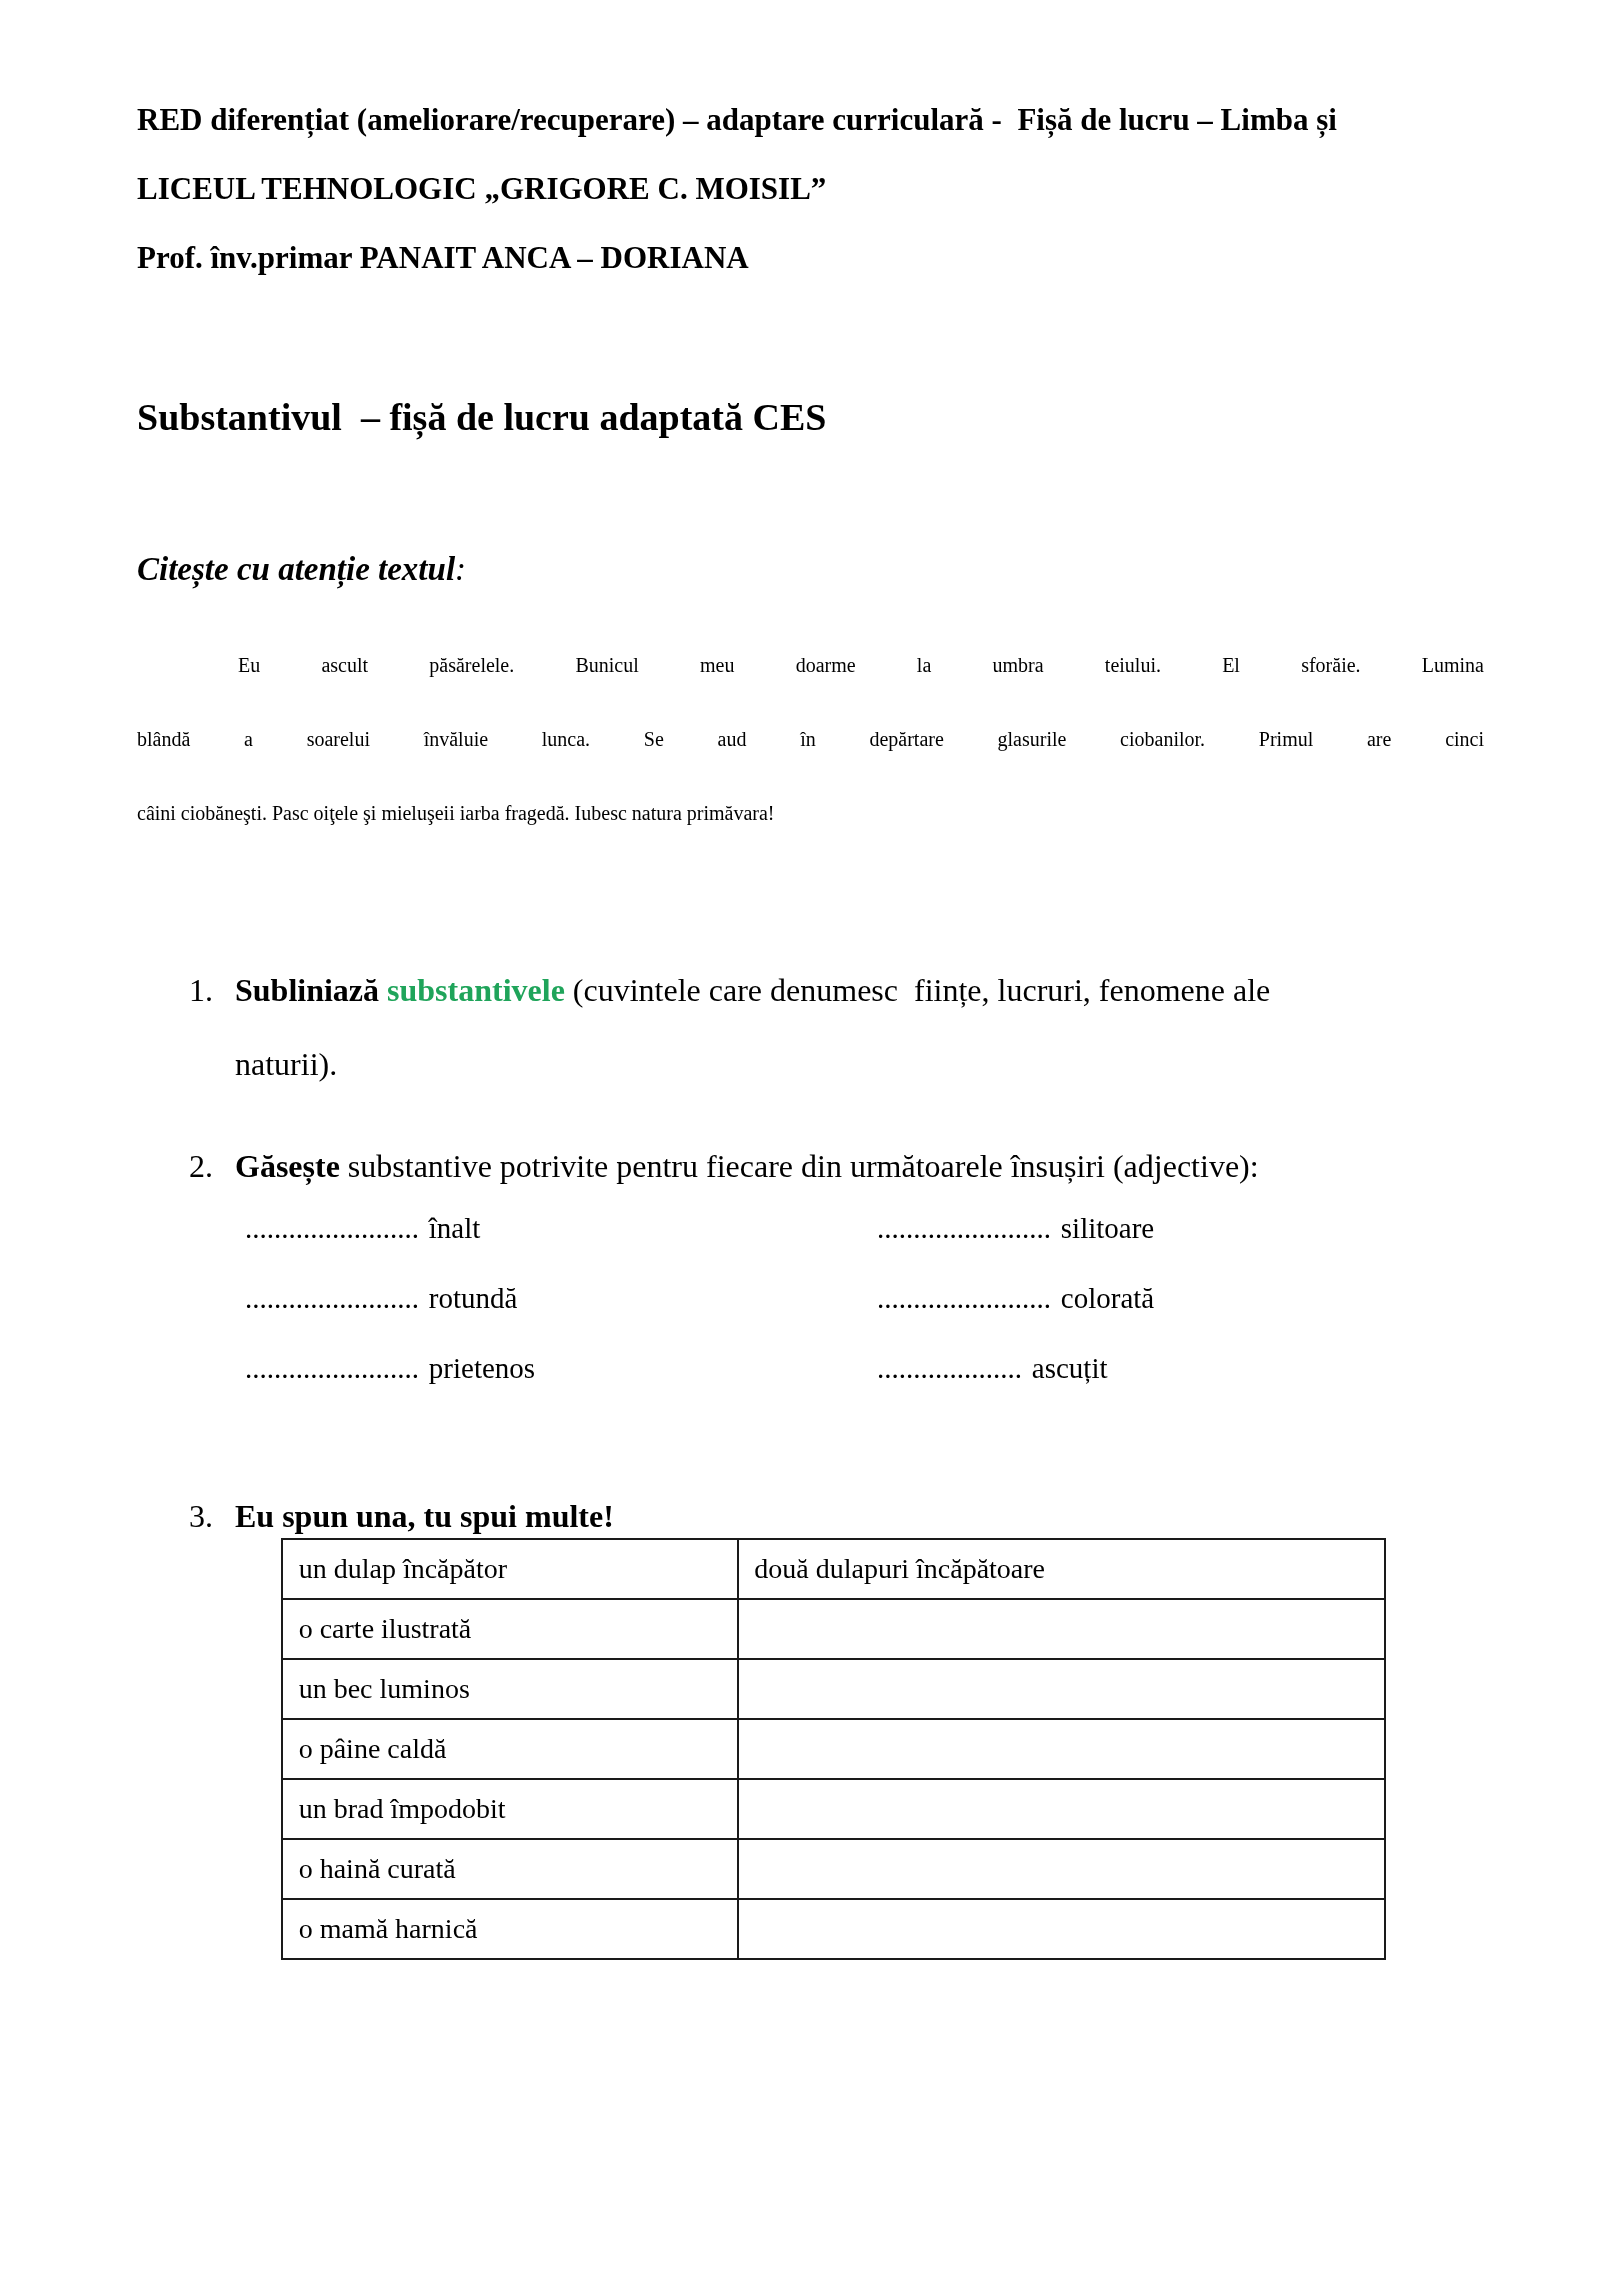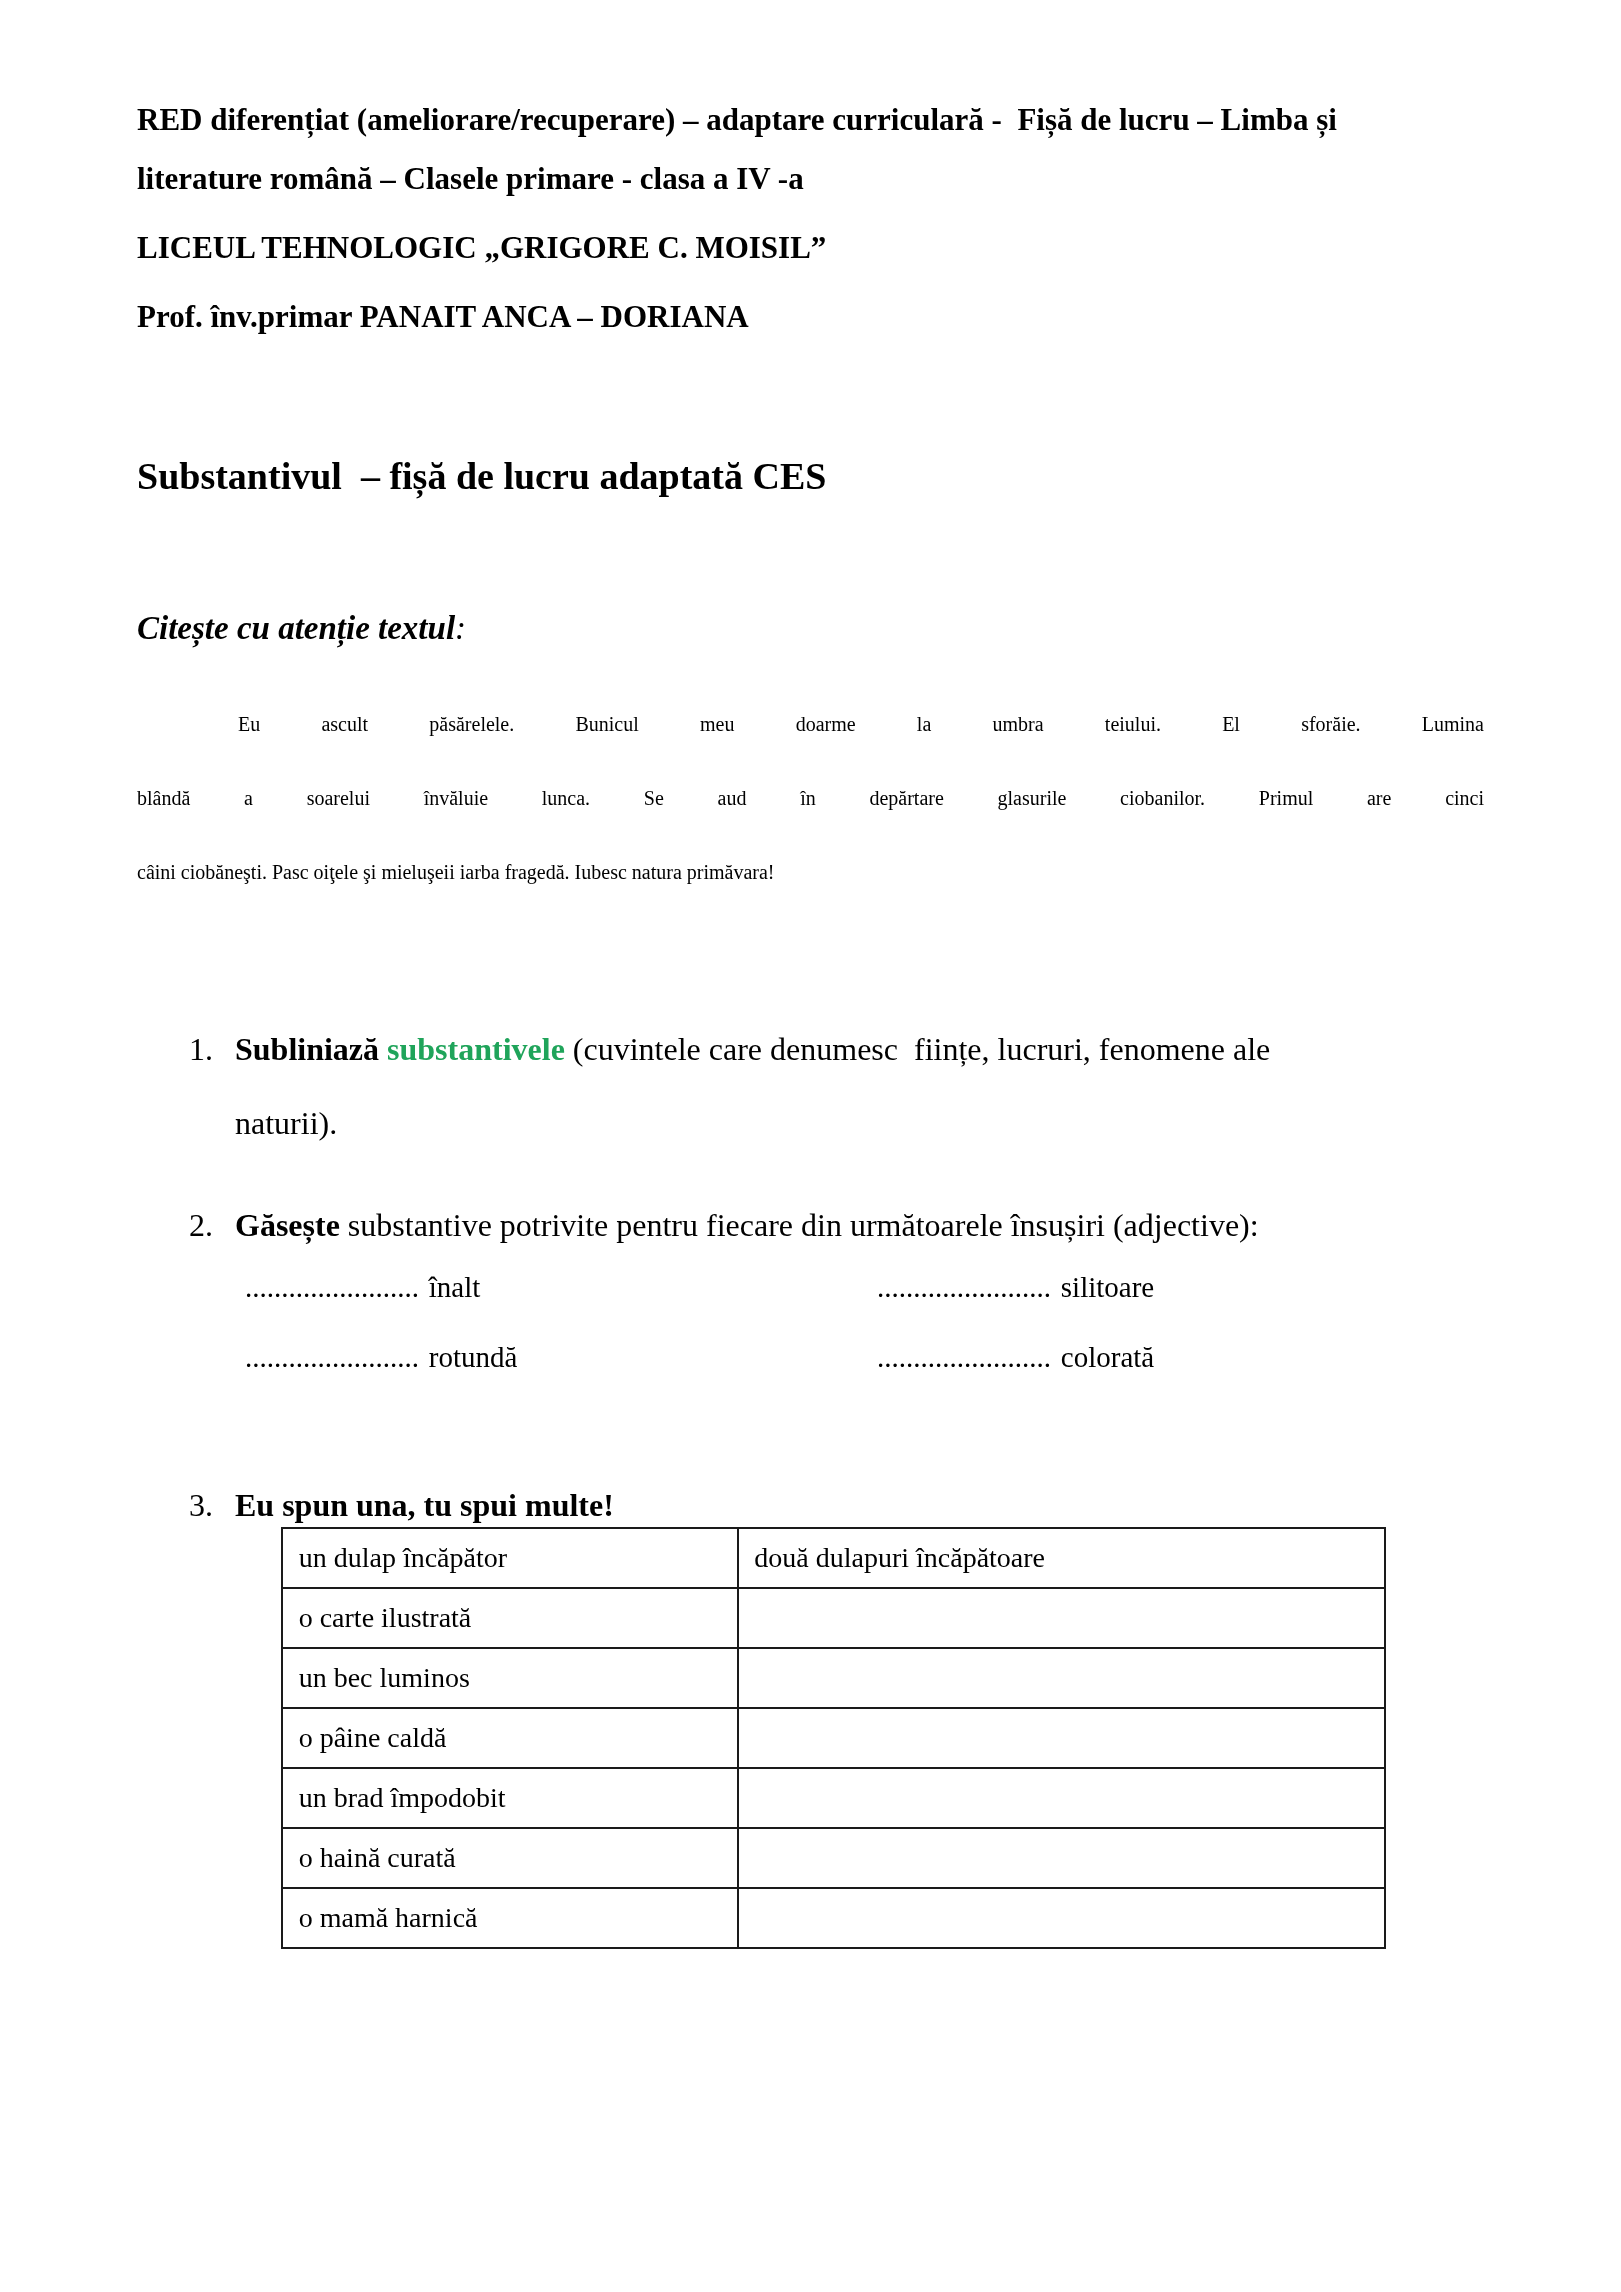--- a/index.html
+++ b/index.html
@@ -62,21 +62,21 @@
   }
   td.c1{width:432px;}
   td.c2{width:624px;}
 </style>
 </head>
 <body>
 
 <div class="page">
 
   <div class="doc-header">
-    <p class="hline"><span>RED diferențiat (ameliorare/recuperare) – adaptare curriculară -  Fișă de lucru – Limba și</span><br><span>literature română – Clasele primare - clasa a IV -a</span></p>
+    <p class="hline"><span>RED diferențiat (ameliorare/recuperare) – adaptare curriculară -  Fișă de lucru – Limba și</span><br></p>
     <p class="hline">LICEUL TEHNOLOGIC „GRIGORE C. MOISIL”</p>
     <p class="hline">Prof. înv.primar PANAIT ANCA – DORIANA</p>
   </div>
 
   <h1 class="title">Substantivul  – fișă de lucru adaptată CES</h1>
 
   <p class="instruction"><span class="lead">Citește cu atenție textul</span><span>:</span></p>
 
   <div class="para">
     <div class="pline indent just">Eu ascult păsărelele. Bunicul meu doarme la umbra teiului. El sforăie. Lumina</div>
@@ -95,20 +95,24 @@
   </div>
 
   <div class="pairs">
     <div class="pair-row">
       <div class="pair-left"><span class="dots">........................</span><span class="adj-word">înalt</span></div>
       <div class="pair-right"><span class="dots">........................</span><span class="adj-word">silitoare</span></div>
     </div>
     <div class="pair-row">
       <div class="pair-left"><span class="dots">........................</span><span class="adj-word">rotundă</span></div>
       <div class="pair-right"><span class="dots">........................</span><span class="adj-word">colorată</span></div>
+    </div>
+    <div class="pair-row">
+      <div class="pair-left"><span class="dots">........................</span><span class="adj-word">prietenos</span></div>
+      <div class="pair-right"><span class="dots">....................</span><span class="adj-word">ascuțit</span></div>
     </div>
   </div>
 
   <div class="ex ex3">
     <span class="ex-num">3.</span>
     <div class="ex-body"><b>Eu spun una, tu spui multe!</b></div>
   </div>
 
   <table class="plural">
     <tbody>

